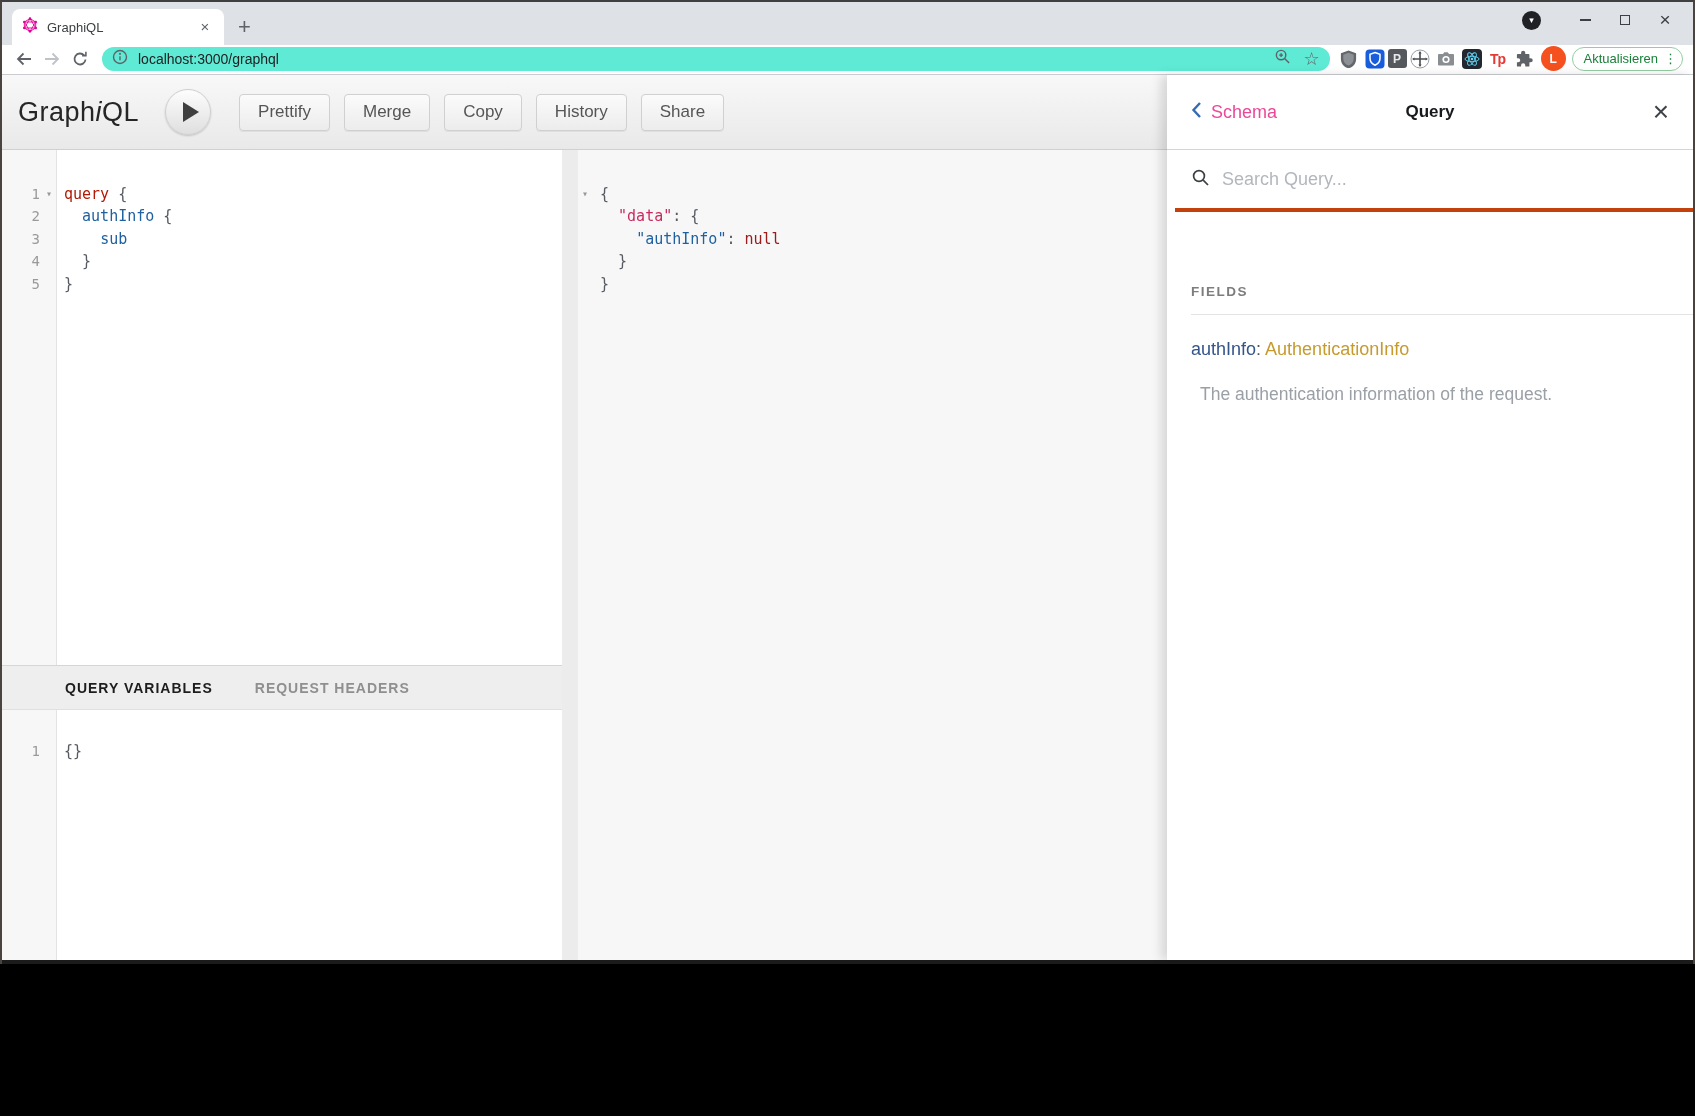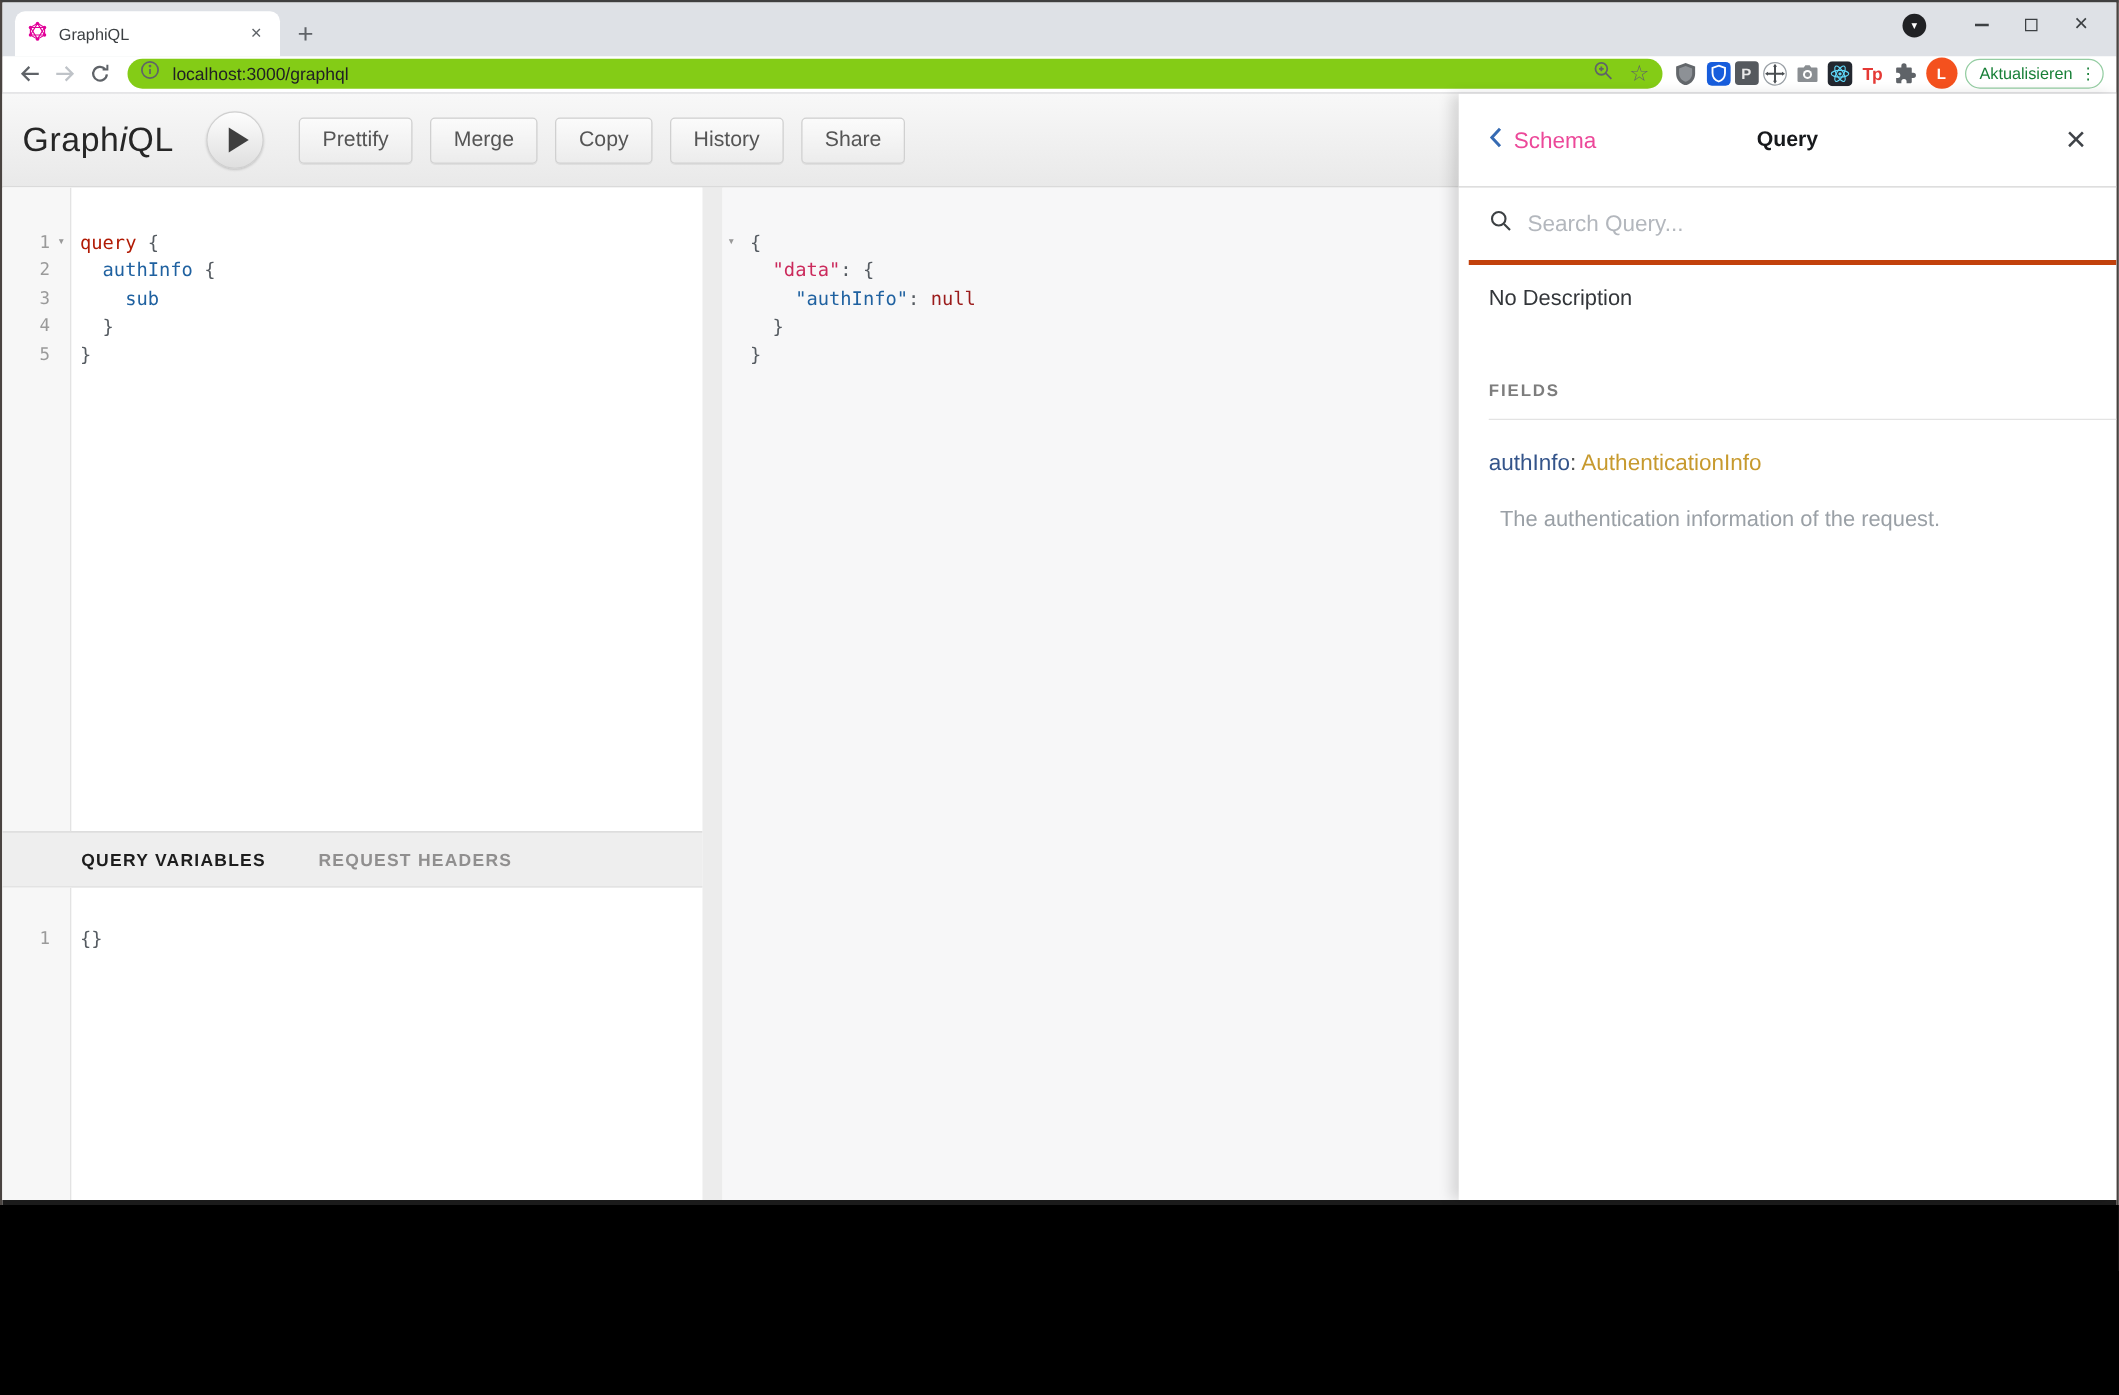--- a/index.html
+++ b/index.html
@@ -20,21 +20,21 @@
                display:flex; align-items:center; justify-content:center; margin-right:24px; }
   .wc { width:40px; display:flex; align-items:center; justify-content:center; height:22px; color:#3c4043; }
   .wc-min { width:11px; height:1.5px; background:#3c4043; }
   .wc-max { width:10px; height:10px; border:1.5px solid #3c4043; }
   .wc-close { font-size:19px; font-weight:300; }
 
   
   .addressbar { height:30px; background:#fff; border-bottom:1px solid #cbccd0; display:flex; align-items:center;
                 padding:0 10px 2px 8px; flex:none; }
   .nav-ic { width:28px; height:24px; display:flex; align-items:center; justify-content:center; flex:none; }
-  .omnibox { flex:1; height:24px; border-radius:13px; background:#84cc16; display:flex; align-items:center;
+  .omnibox { flex:1; height:24px; border-radius:13px; background:#5eead4; display:flex; align-items:center;
              padding:0 10px; margin:0 6px 0 8px; min-width:0; }
   .url { font-size:14px; color:#202124; margin-left:10px; white-space:nowrap; }
   .omni-spacer { flex:1; }
   .star { font-size:18px; color:#5f6368; margin-left:12px; line-height:18px; }
   .ext-row { display:flex; align-items:center; flex:none; }
   .ext { width:26px; height:24px; display:flex; align-items:center; justify-content:center; flex:none; }
   .badge-p { width:19px; height:19px; background:#55595e; border-radius:3px; color:#e8e8e8; font-size:12px;
              font-weight:bold; display:flex; align-items:center; justify-content:center; }
   .badge-tp { color:#e53935; font-weight:bold; font-size:14px; letter-spacing:-1px; }
   .avatar { width:25px; height:25px; border-radius:50%; background:#f4511e; color:#fff; font-size:12px; font-weight:bold;
@@ -353,21 +353,20 @@
       <div class="docs-search">
         <span>
           <svg width="19" height="19" viewBox="0 0 19 19" fill="none" stroke="#3c4043" stroke-width="1.7">
               <circle cx="8" cy="8" r="5.4"></circle>
               <path d="M12.2 12.2L17 17"></path>
             </svg>
         </span>
         <input type="text" placeholder="Search Query..." style="">
       </div>
       <div class="docs-content">
-        <div class="no-desc">No Description</div>
         <div class="fields-h">FIELDS</div>
         <hr class="fields-hr">
         <div class="field-row">
           <span class="field-name">authInfo</span><span class="field-colon">: </span><span class="field-type">AuthenticationInfo</span>
         </div>
         <div class="field-desc">The authentication information of the request.</div>
       </div>
     </div>
   </div>
 

